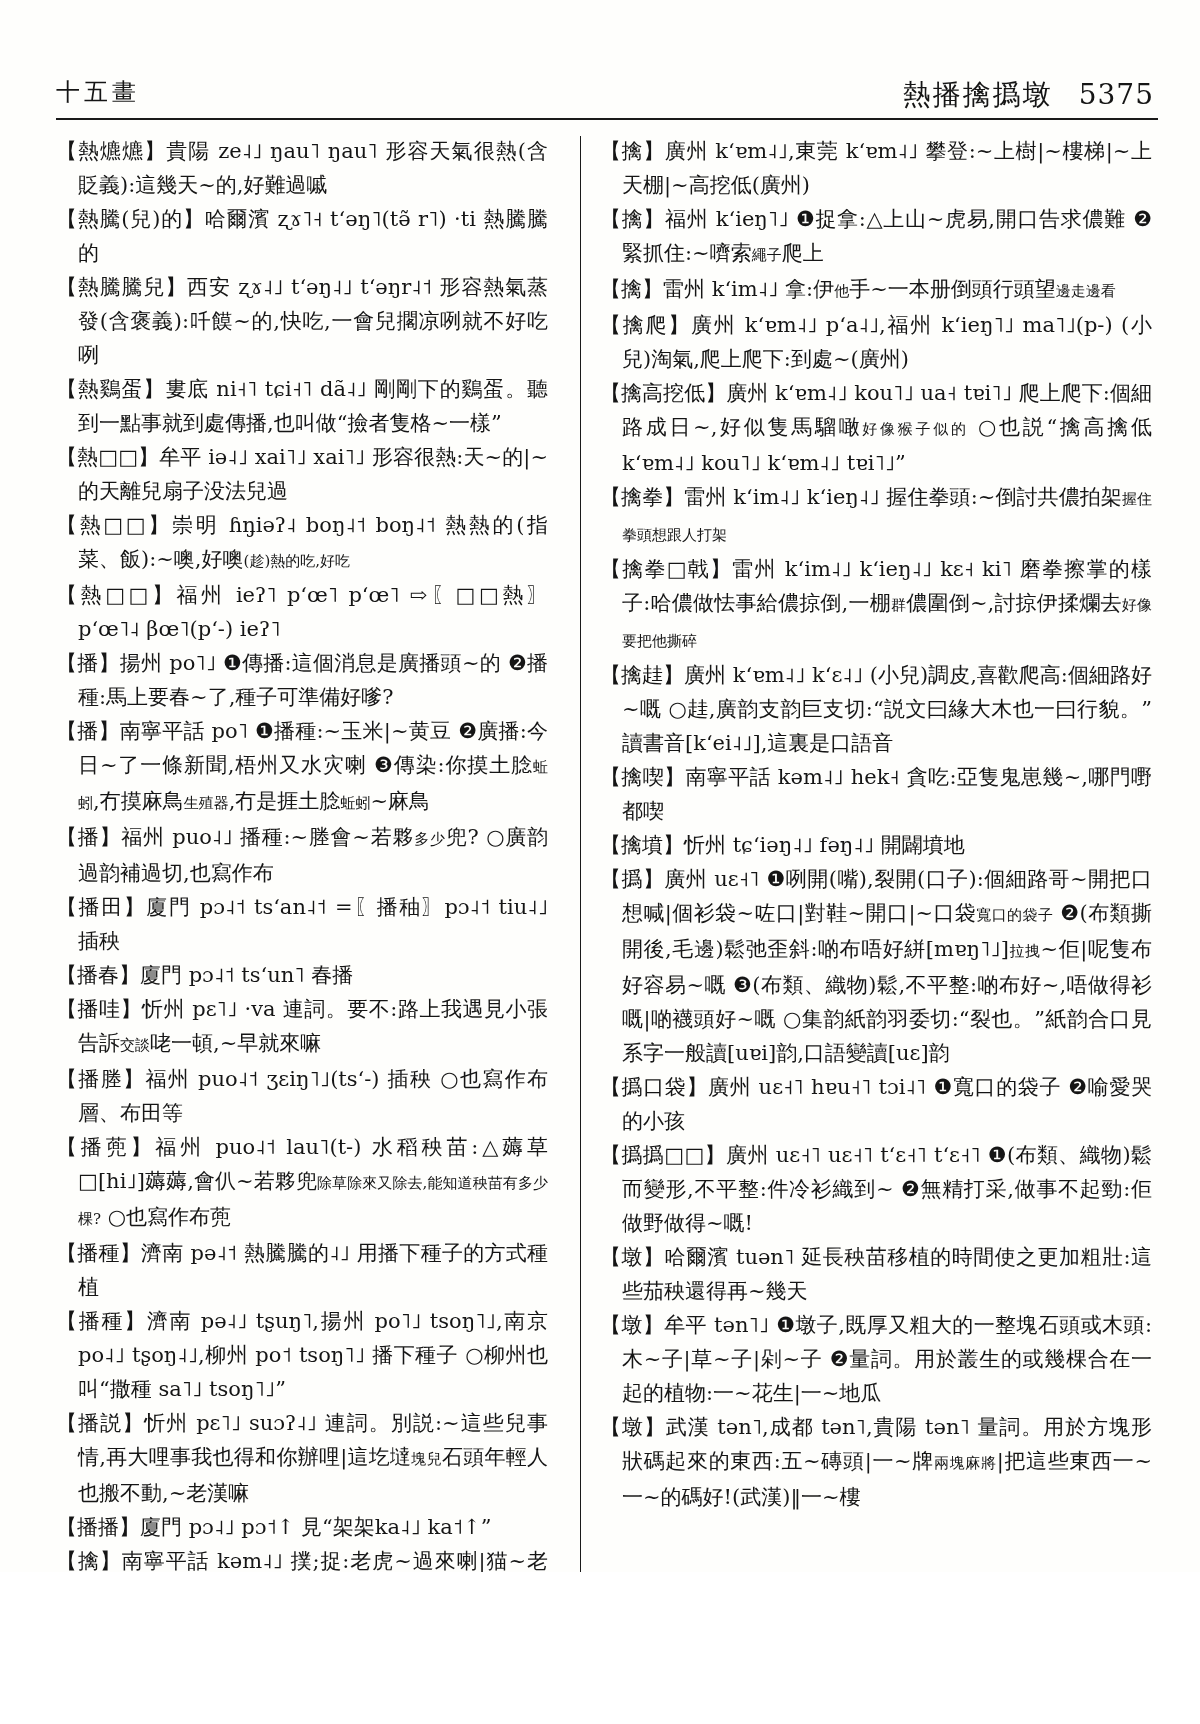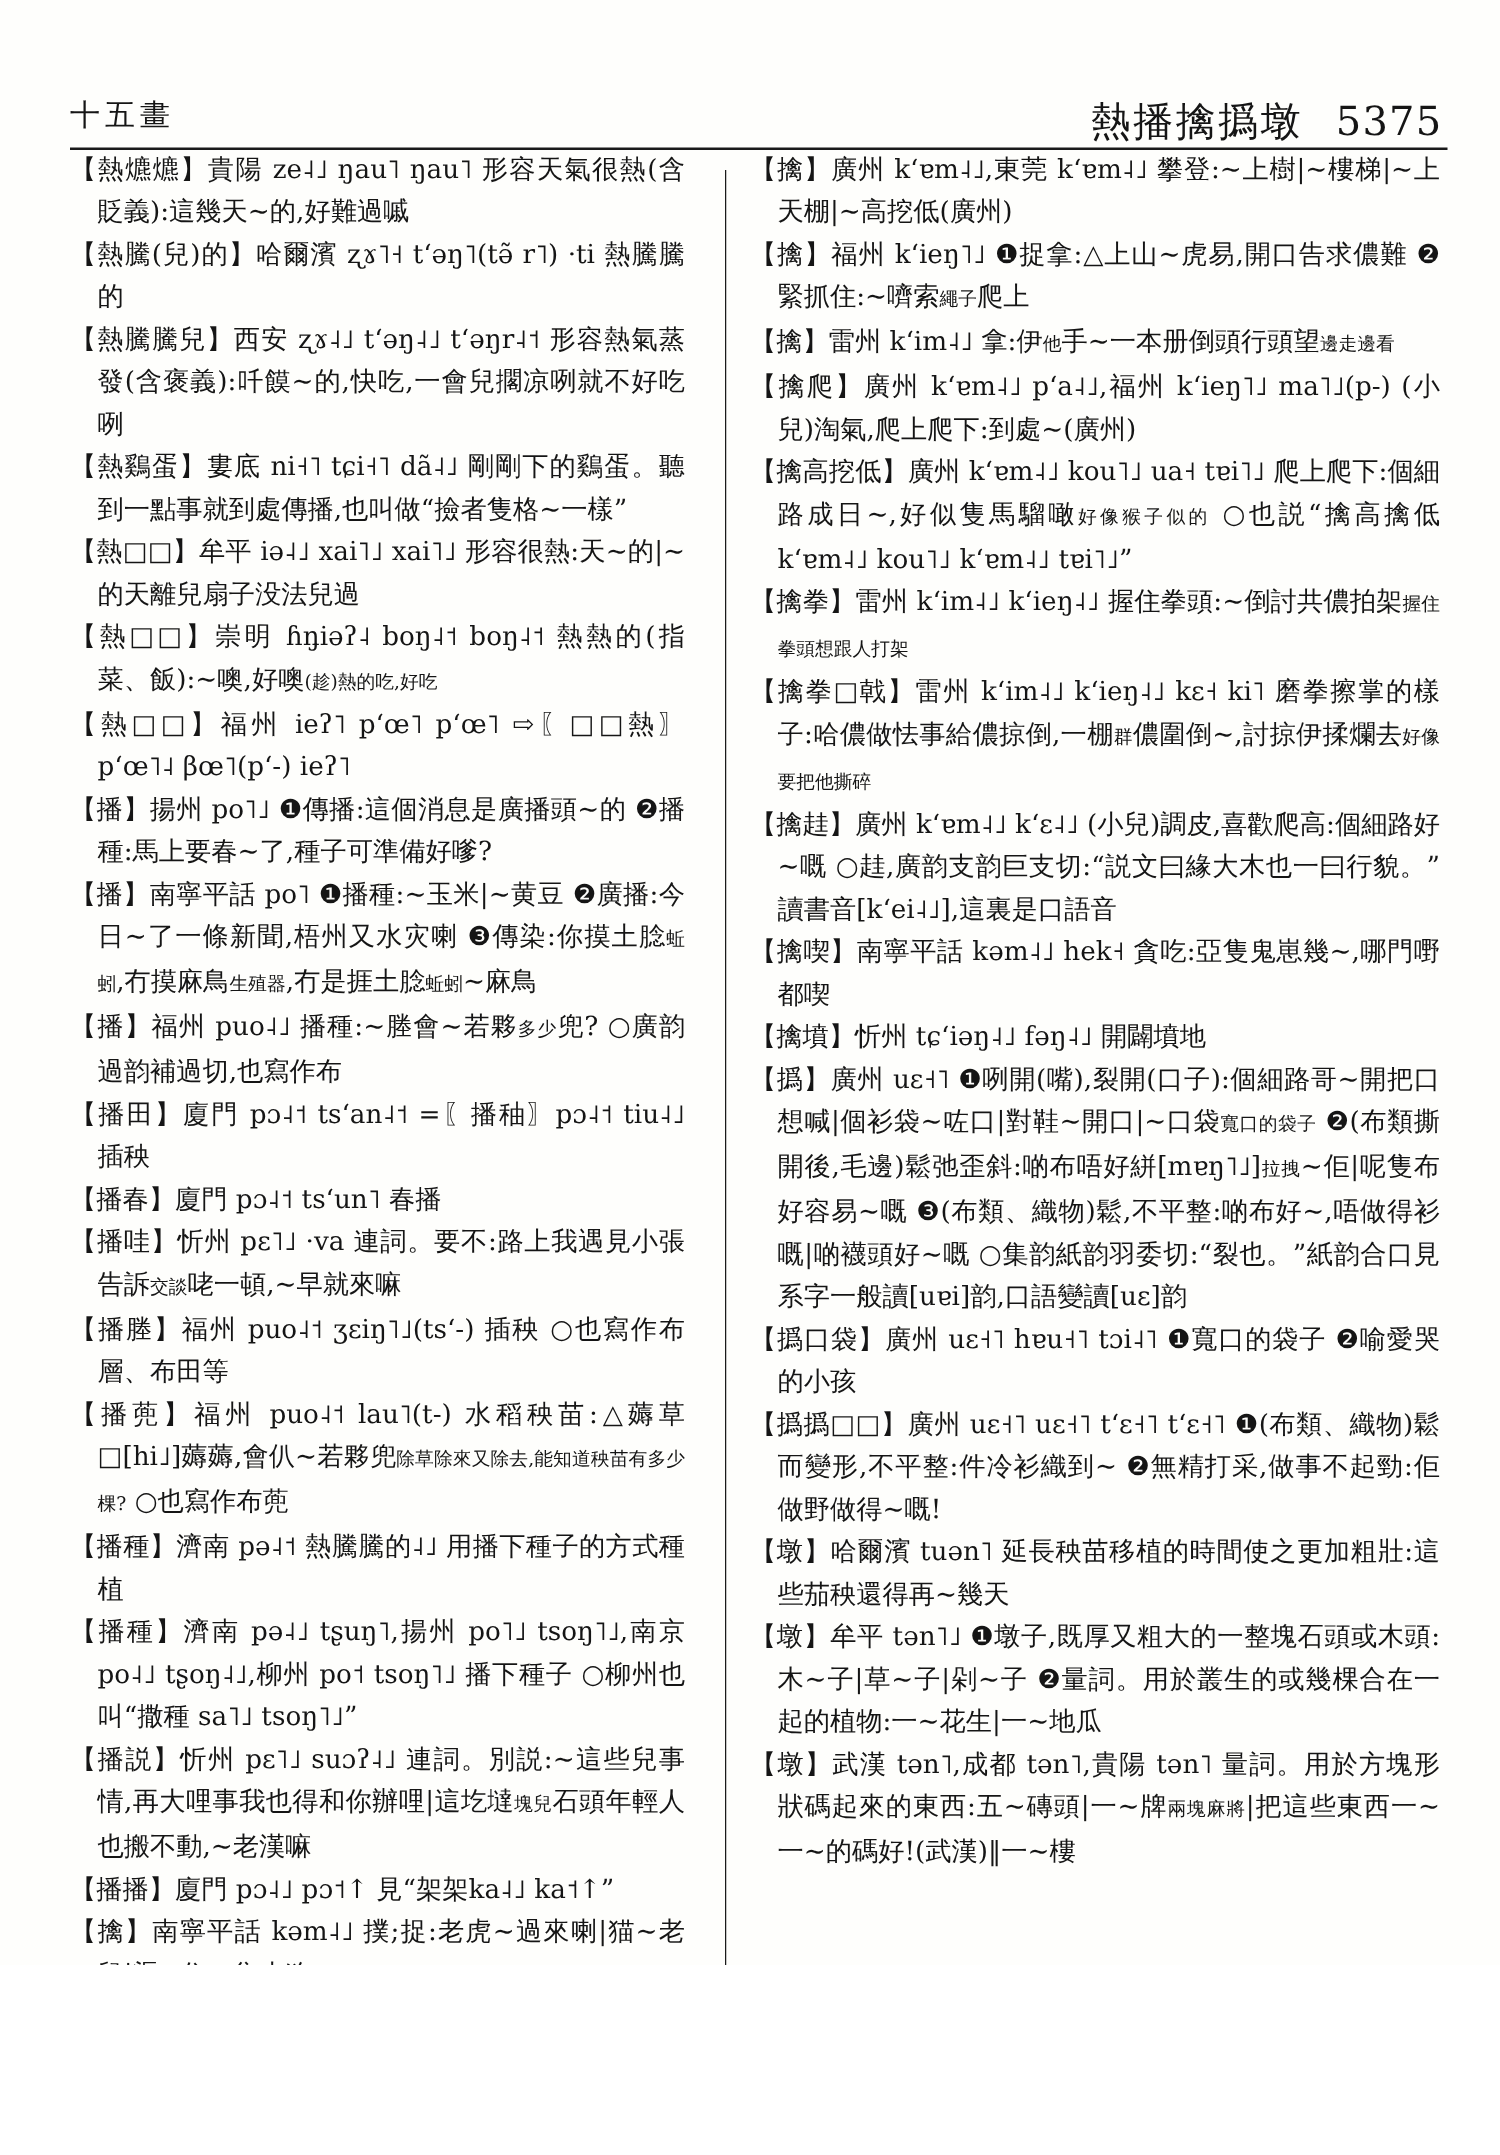--- a/index.html
+++ b/index.html
@@ -9,34 +9,34 @@
     font-family:"DejaVu Serif","Liberation Serif",serif;
     color:#151515;
   }
   .page{position:relative;width:1200px;height:1572px;background:#fefefc;overflow:hidden;}
   .running-head-left{
     position:absolute;left:56px;top:76px;
     font-size:24px;letter-spacing:4px;
   }
   .running-head-right{
     position:absolute;right:46px;top:76px;
-    font-size:32px;text-align:right;
+    font-size:28px;text-align:right;
   }
   .running-head-right .title{letter-spacing:2px;}
   .running-head-right .pageno{margin-left:26px;letter-spacing:1px;}
   .head-rule{
     position:absolute;left:56px;right:42px;top:118px;
     height:2px;background:#1a1a1a;
   }
   .col-divider{
     position:absolute;left:580px;top:136px;
     width:1px;height:1500px;background:#1a1a1a;
   }
   .column{
-    position:absolute;top:118px;
+    position:absolute;top:134px;
     font-size:21px;line-height:34px;
     text-align:justify;
   }
   .column.left{left:56px;width:492px;}
   .column.right{left:600px;width:552px;}
   .entry{
     margin:0;
     padding-left:22px;
     text-indent:-22px;
   }

